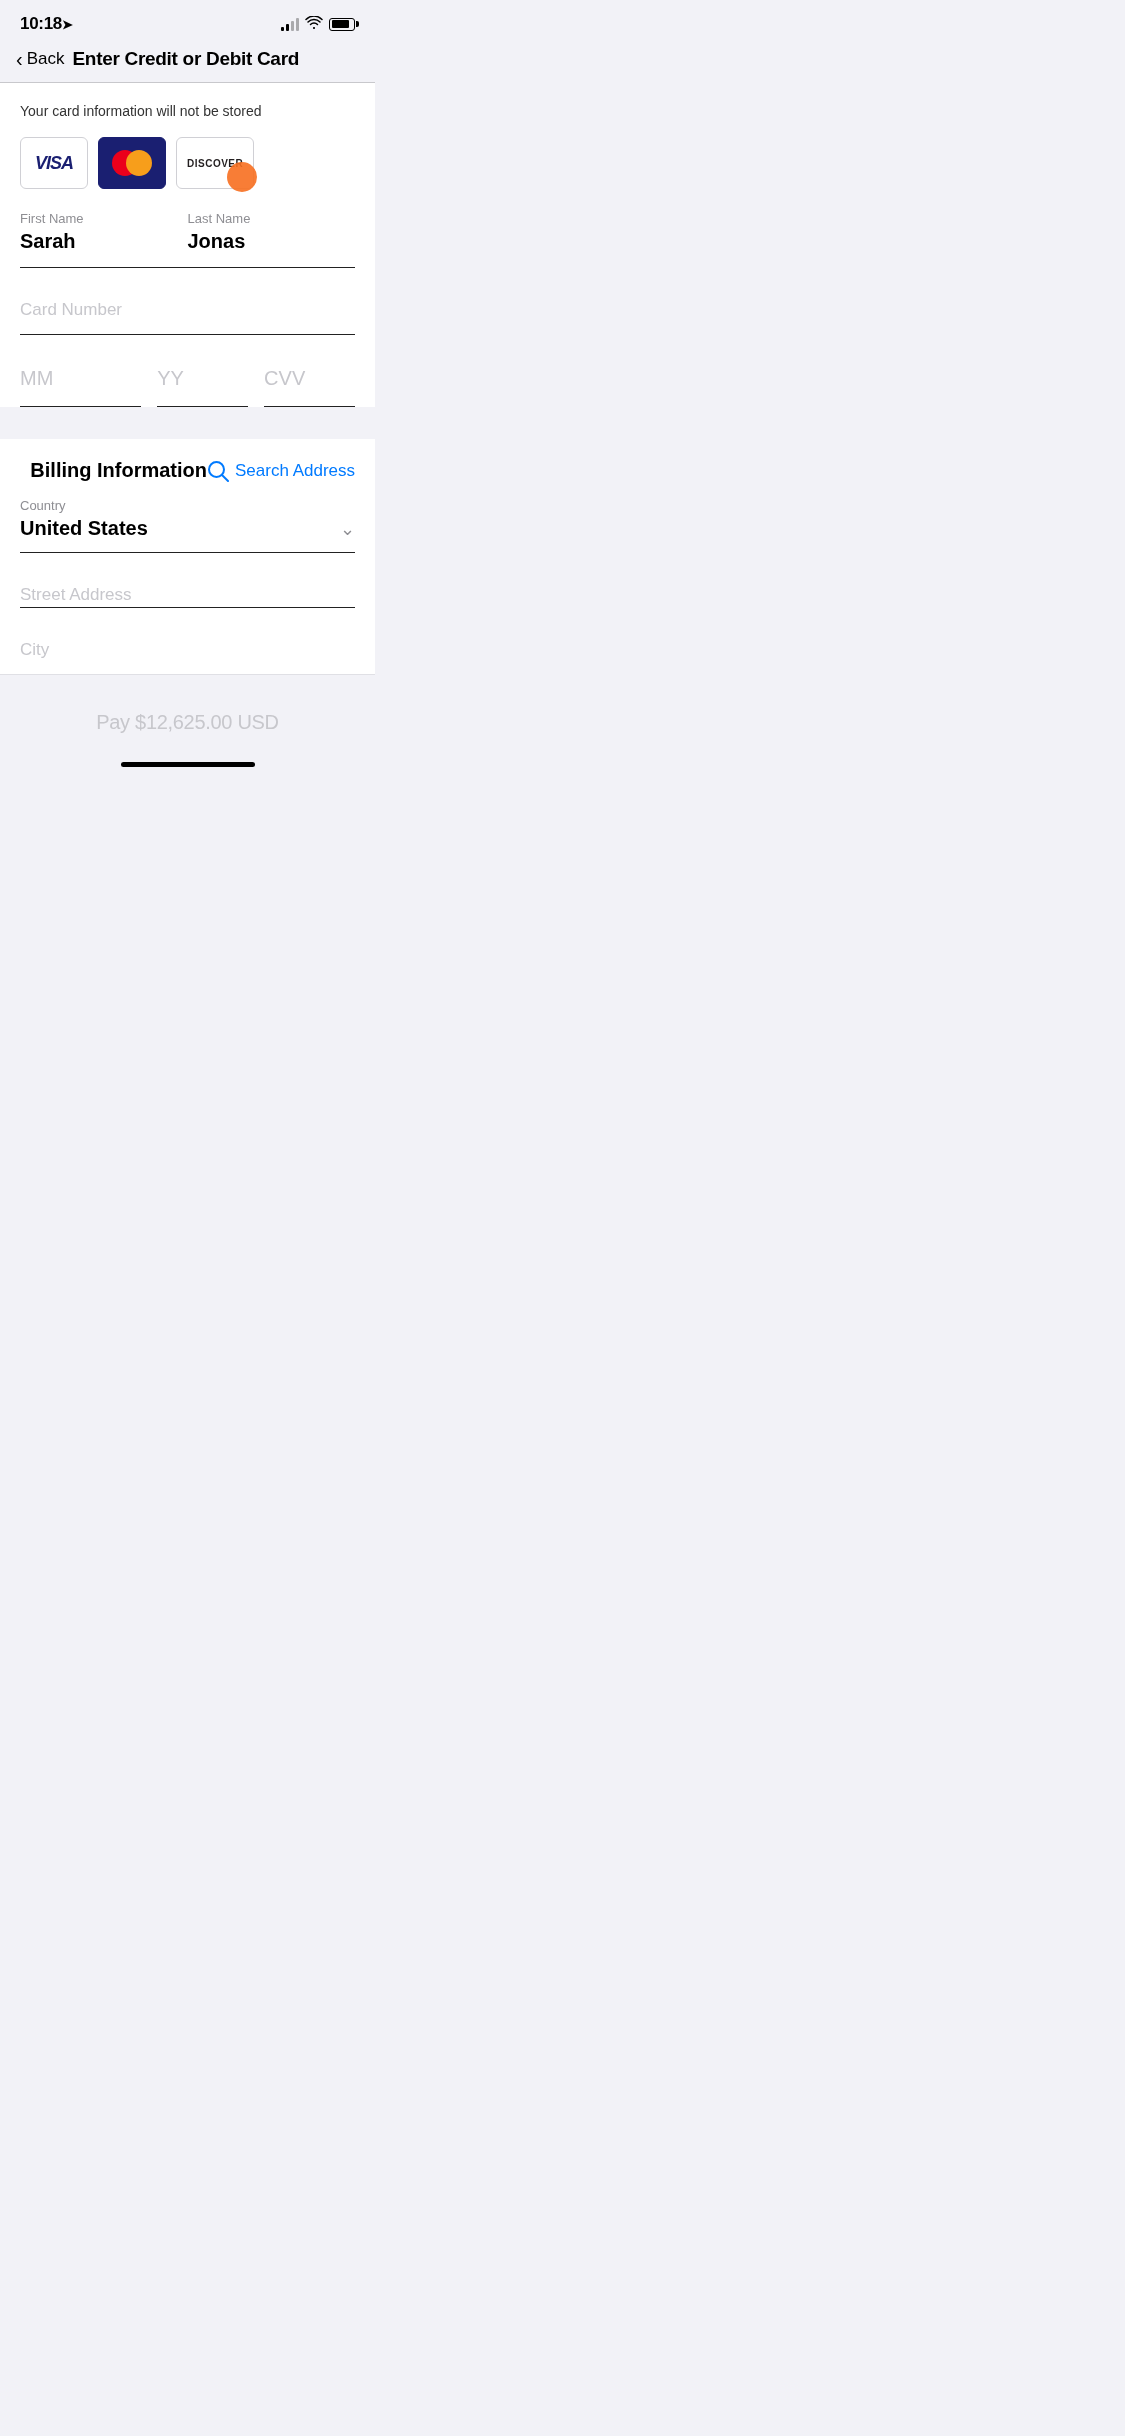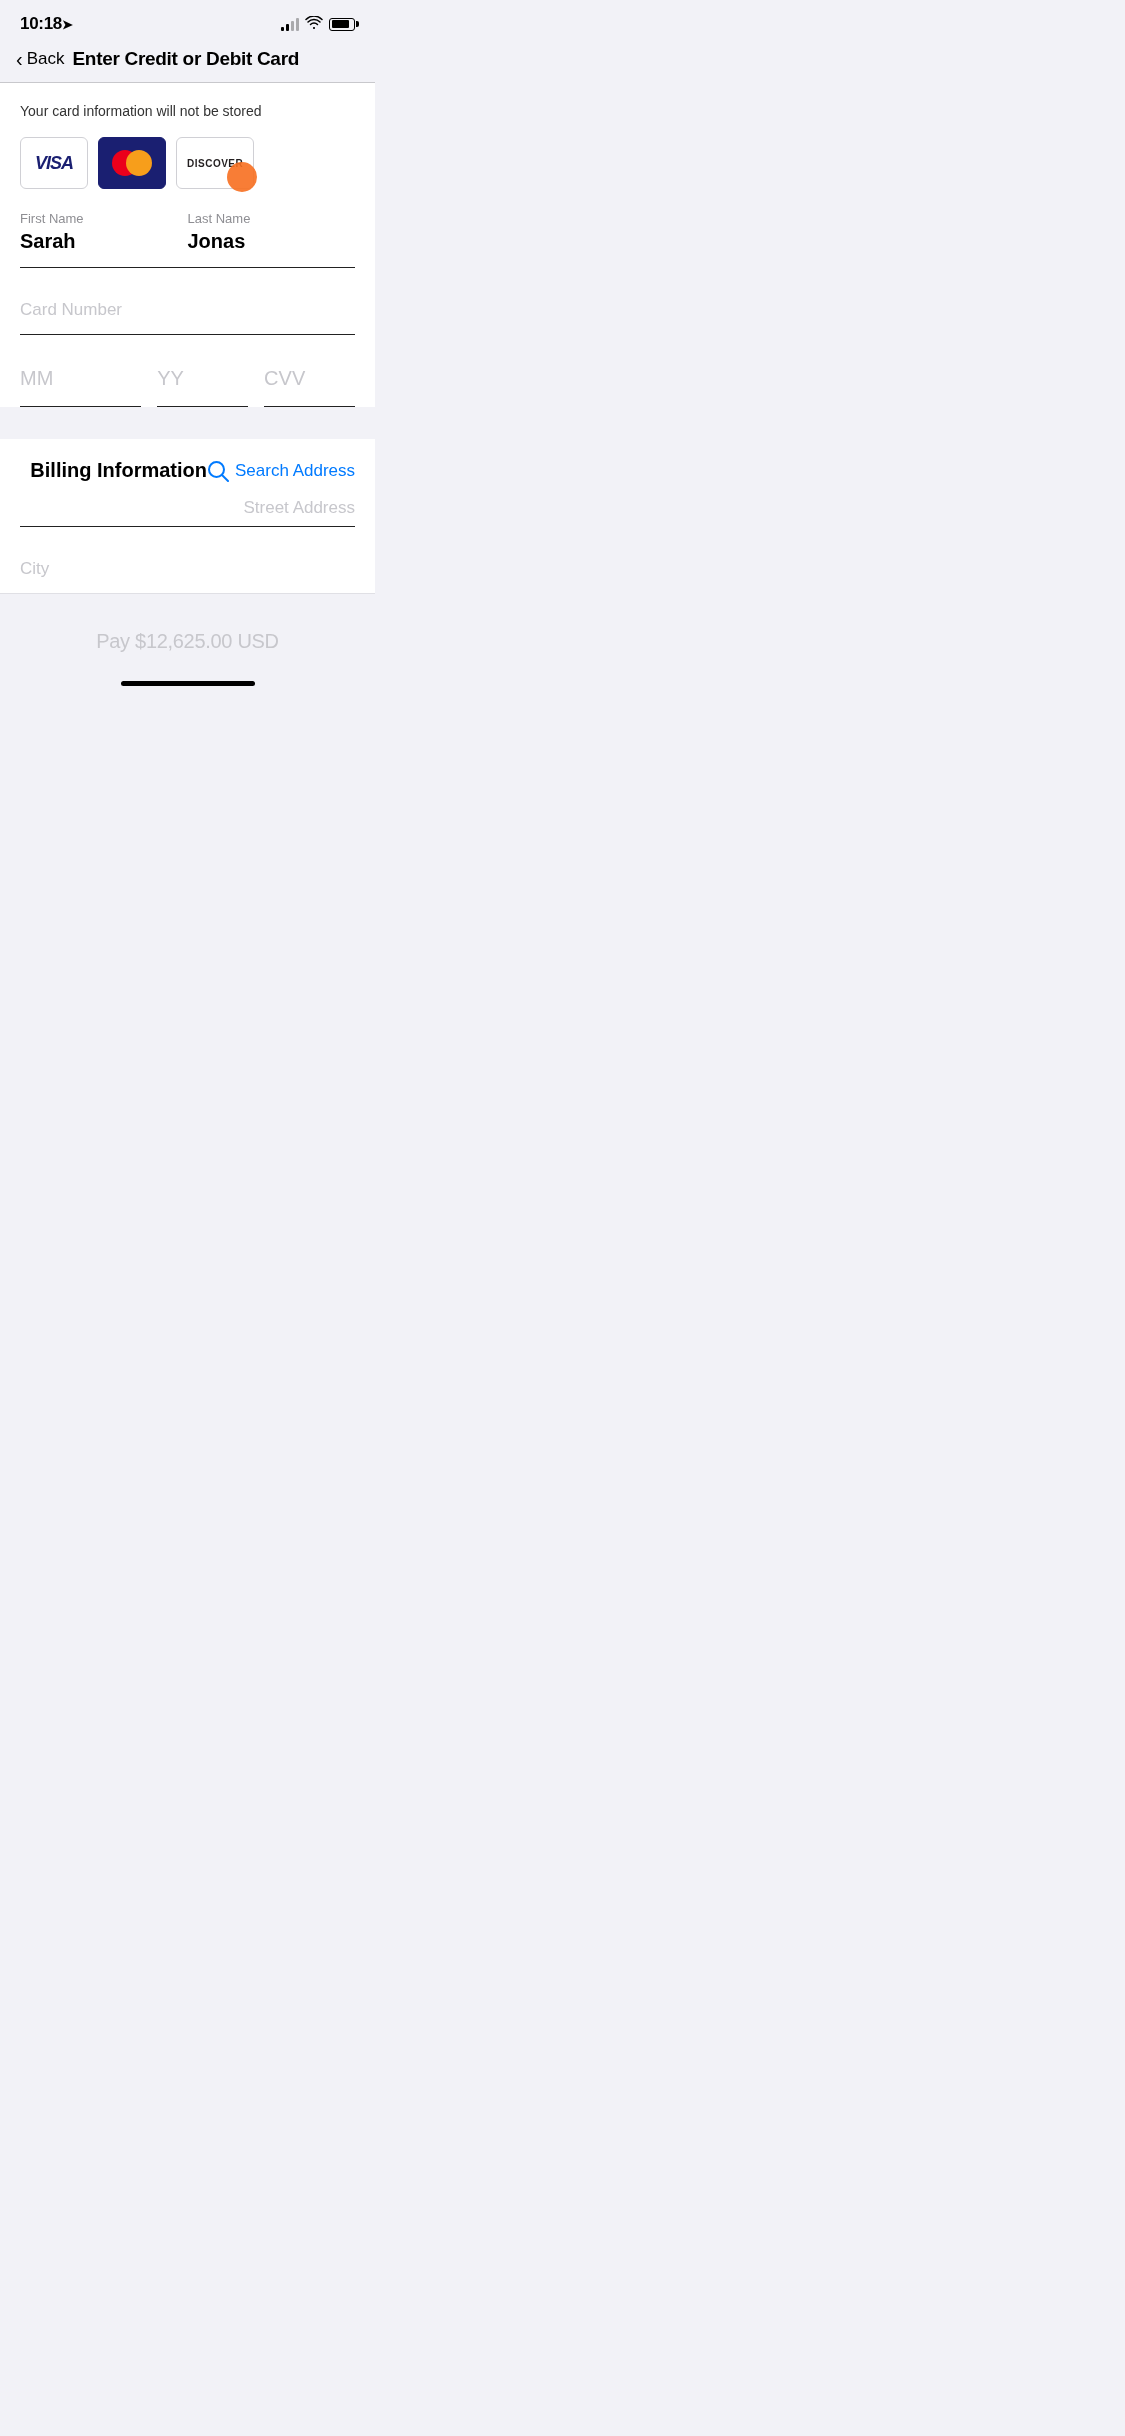--- a/index.html
+++ b/index.html
@@ -301,24 +301,23 @@
       font-size: 20px;
       font-weight: 700;
       color: #000;
     }
     .chevron-down {
       color: #8e8e93;
       font-size: 18px;
     }
 
     .street-field {
-      padding-bottom: 8px;
+      padding-bottom: 2px;
       border-bottom: 1.5px solid #222;
       margin-bottom: 32px;
-      text-align: right;
     }
     .street-placeholder {
       font-size: 17px;
       color: #c7c7cc;
     }
 
     .city-field {
       padding-bottom: 14px;
     }
     .city-placeholder {
@@ -454,20 +453,27 @@
     <span class="billing-title">Billing Information</span>
     <div class="search-address-btn">
       <svg class="search-icon-circle" viewBox="0 0 22 22" fill="none" xmlns="http://www.w3.org/2000/svg">
         <circle cx="9.5" cy="9.5" r="7.5" stroke="#007aff" stroke-width="2"></circle>
         <line x1="15" y1="15" x2="21" y2="21" stroke="#007aff" stroke-width="2" stroke-linecap="round"></line>
       </svg>
       <span>Search Address</span>
     </div>
   </div>
 
+  <div class="country-field">
+    <div class="country-label">Country</div>
+    <div class="country-value-row">
+      <span class="country-value">United States</span>
+      <span class="chevron-down">⌄</span>
+    </div>
+  </div>
 
   <div class="street-field">
     <span class="street-placeholder">Street Address</span>
   </div>
 
   <div class="city-field">
     <span class="city-placeholder">City</span>
   </div>
 
 </div>

